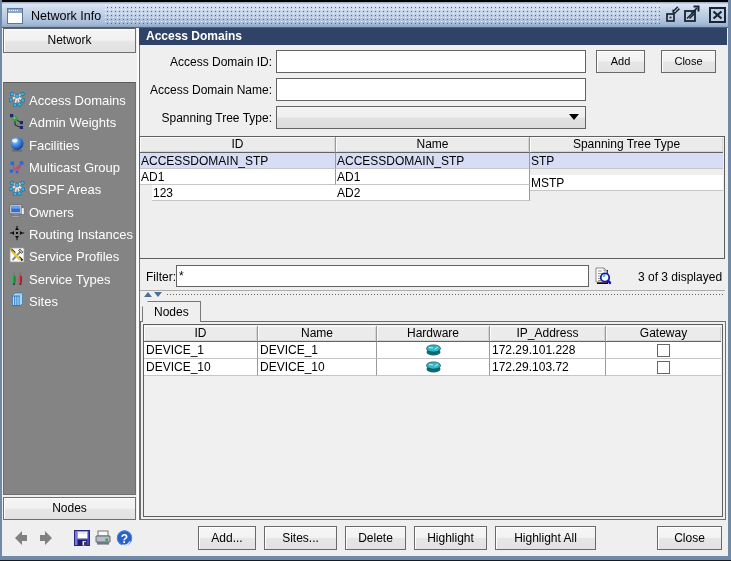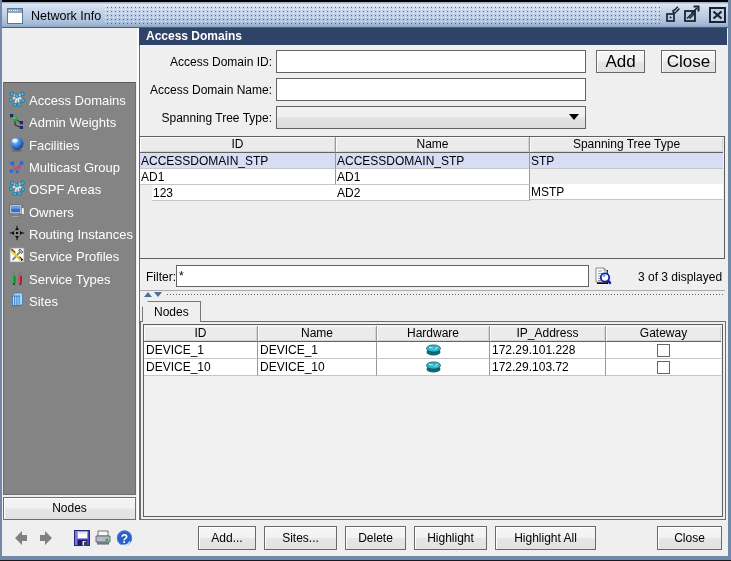--- a/index.html
+++ b/index.html
@@ -28,21 +28,21 @@
 .item .ic { position:absolute; left:5px; top:2px; width:16px; height:16px; }
 .item .tx { position:absolute; left:25px; top:4px; }
 
 
 #main { left:139px; top:28px; width:588px; height:492px; background:#EFEFEF; }
 #main-gap { left:137px; top:28px; width:2px; height:492px; background:#FDFDFD; }
 #main-left { left:139px; top:28px; width:1px; height:492px; background:#6E6E6E; }
 #hdr { left:139px; top:28px; width:588px; height:17px; background:#2F4268; color:#fff; font-weight:bold; padding-left:7px; line-height:16px; font-size:12px; }
 .lbl { position:absolute; width:130px; text-align:right; font-size:12px; }
 .tf { position:absolute; background:#fff; border:1px solid #636363; }
-.btn { position:absolute; background:linear-gradient(180deg,#F6F6F6 0%,#F2F2F2 49%,#E6E6E6 51%,#E2E2E2 100%); border:1px solid #696969; box-shadow:inset 1px 1px 0 #fff; text-align:center; font-size:17px; color:#000; }
+.btn { position:absolute; background:linear-gradient(180deg,#F6F6F6 0%,#F2F2F2 49%,#E6E6E6 51%,#E2E2E2 100%); border:1px solid #696969; box-shadow:inset 1px 1px 0 #fff; text-align:center; font-size:11px; color:#000; }
 #combo { left:276px; top:106px; width:310px; height:23px; border:1px solid #636363; background:linear-gradient(180deg,#F2F2F2 0%,#EFEFEF 49%,#E2E2E2 51%,#DCDCDC 100%); }
 #combo-arrow { left:569px; top:114px; width:0; height:0; border-left:5px solid transparent; border-right:5px solid transparent; border-top:6px solid #000; }
 
 
 #t1 { left:139px; top:136px; width:586px; height:123px; border:1px solid #5F5F5F; background:#EEEEEE; }
 .th { position:absolute; background:#EBEBEB; border-right:1px solid #9A9A9A; border-bottom:1px solid #636363; text-align:center; font-size:12px; height:16px; line-height:15px; box-shadow:inset 1px 1px 0 #FBFBFB, inset -1px -1px 0 #D4D4D4; }
 .td { position:absolute; height:16px; line-height:16px; font-size:12px; padding-left:1px; border-right:1px solid #9A9A9A; border-bottom:1px solid #C6C6C6; background:#fff; white-space:nowrap; overflow:hidden; }
 .sel { background:#D6DDF5; }
 
 
@@ -102,20 +102,21 @@
     <path d="M5 13.5 L12 6.5 M7.5 13.5 L12.5 8.5" stroke="#1A2430" stroke-width="1.5" fill="none"></path>
     <path d="M11.5 1.5 L16.5 1.5 L16.5 6.5" stroke="#1A2430" stroke-width="2" fill="none"></path>
     <path d="M9.5 8.5 L15 3" stroke="#1A2430" stroke-width="1.7" fill="none"></path>
   </svg>
   <svg class="abs" style="left:709px;top:7px" width="17" height="17" viewBox="0 0 17 17">
     <rect x="1" y="1" width="15" height="14" fill="#BECFE6" stroke="#1A2430" stroke-width="2"></rect>
     <path d="M4.5 4.5 L12.5 11.5 M12.5 4.5 L4.5 11.5" stroke="#1A2430" stroke-width="2.2"></path>
   </svg>
   <div class="abs" id="titleline"></div>
 
+  <div class="abs sbtn" style="top:28px;height:25px;border-top-color:#5A5E6A;line-height:23px">Network</div>
   <div class="abs" id="list">
     <div class="item" style="top:6px">
         <svg class="ic" viewBox="0 0 16 16">
           <path d="M8 5 L3 3 M8 5 L13.5 3 M8 5 L2 9 M8 5 L14 9.5 M8 5 L6 14 M8 5 L10.5 13.5" stroke="#E8E8E8" stroke-width="1.6" fill="none"></path>
           <circle cx="8" cy="5" r="2" fill="#38B4E8" stroke="#1A5A80" stroke-width="0.6"></circle>
           <circle cx="3" cy="3" r="1.9" fill="#38B4E8" stroke="#1A5A80" stroke-width="0.6"></circle>
           <circle cx="13.5" cy="3" r="1.9" fill="#38B4E8" stroke="#1A5A80" stroke-width="0.6"></circle>
           <circle cx="2" cy="9" r="1.9" fill="#38B4E8" stroke="#1A5A80" stroke-width="0.6"></circle>
           <circle cx="14" cy="9.5" r="1.9" fill="#38B4E8" stroke="#1A5A80" stroke-width="0.6"></circle>
           <circle cx="6" cy="14" r="1.9" fill="#38B4E8" stroke="#1A5A80" stroke-width="0.6"></circle>
@@ -277,21 +278,21 @@
   <div class="th" style="left:140px;top:137px;width:196px">ID</div>
   <div class="th" style="left:336px;top:137px;width:194px">Name</div>
   <div class="th" style="left:530px;top:137px;width:193px;border-right:none">Spanning Tree Type</div>
   <div class="td sel" style="left:140px;top:153px;width:196px">ACCESSDOMAIN_STP</div>
   <div class="td sel" style="left:336px;top:153px;width:194px">ACCESSDOMAIN_STP</div>
   <div class="td sel" style="left:530px;top:153px;width:193px;border-right:none">STP</div>
   <div class="td" style="left:140px;top:169px;width:196px">AD1</div>
   <div class="td" style="left:336px;top:169px;width:194px">AD1</div>
   <div class="td" style="left:152px;top:185px;width:196px">123</div>
   <div class="td" style="left:336px;top:185px;width:194px">AD2</div>
-  <div class="td" style="left:530px;top:184px;width:193px;border-right:none">MSTP</div>
+  <div class="td" style="left:530px;top:175px;width:193px;border-right:none">MSTP</div>
 
   <div class="abs" id="filter-lbl">Filter:</div>
   <div class="tf" id="filter-tf">
       <span style="position:absolute;left:2px;top:3px">*</span>
     </div>
   <div class="abs" id="mag">
     <svg width="17" height="18" viewBox="0 0 17 18">
       <rect x="2" y="3" width="11" height="14" fill="#0A0A0A"></rect>
       <path d="M1 1 L9 1 L12 4 L12 15 L1 15 Z" fill="#FFF" stroke="#888" stroke-width="1"></path>
       <path d="M9 1 L9 4 L12 4 Z" fill="#DDD" stroke="#888" stroke-width="0.8"></path>

